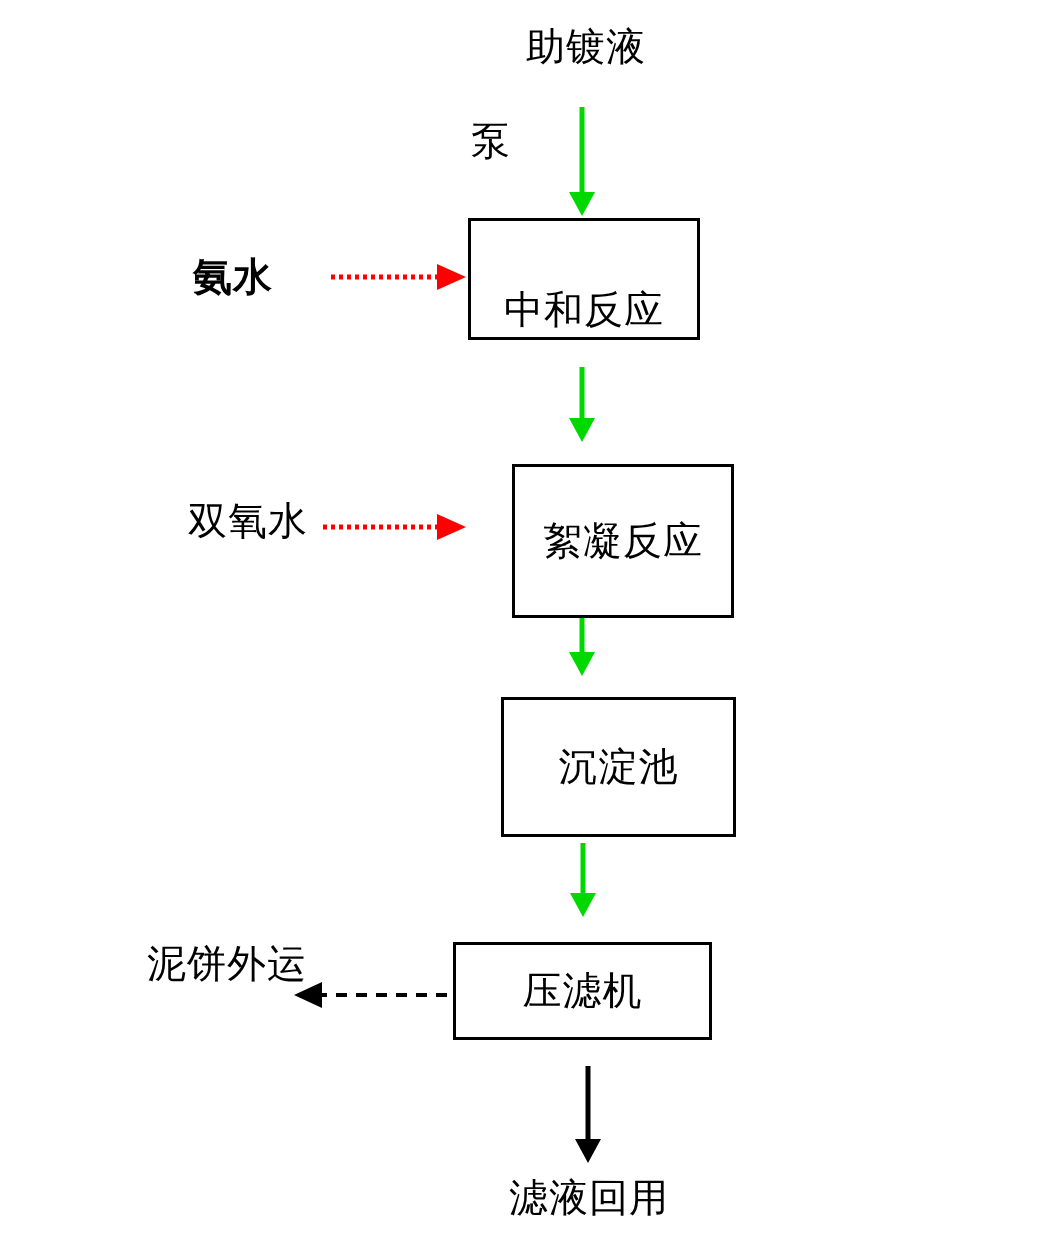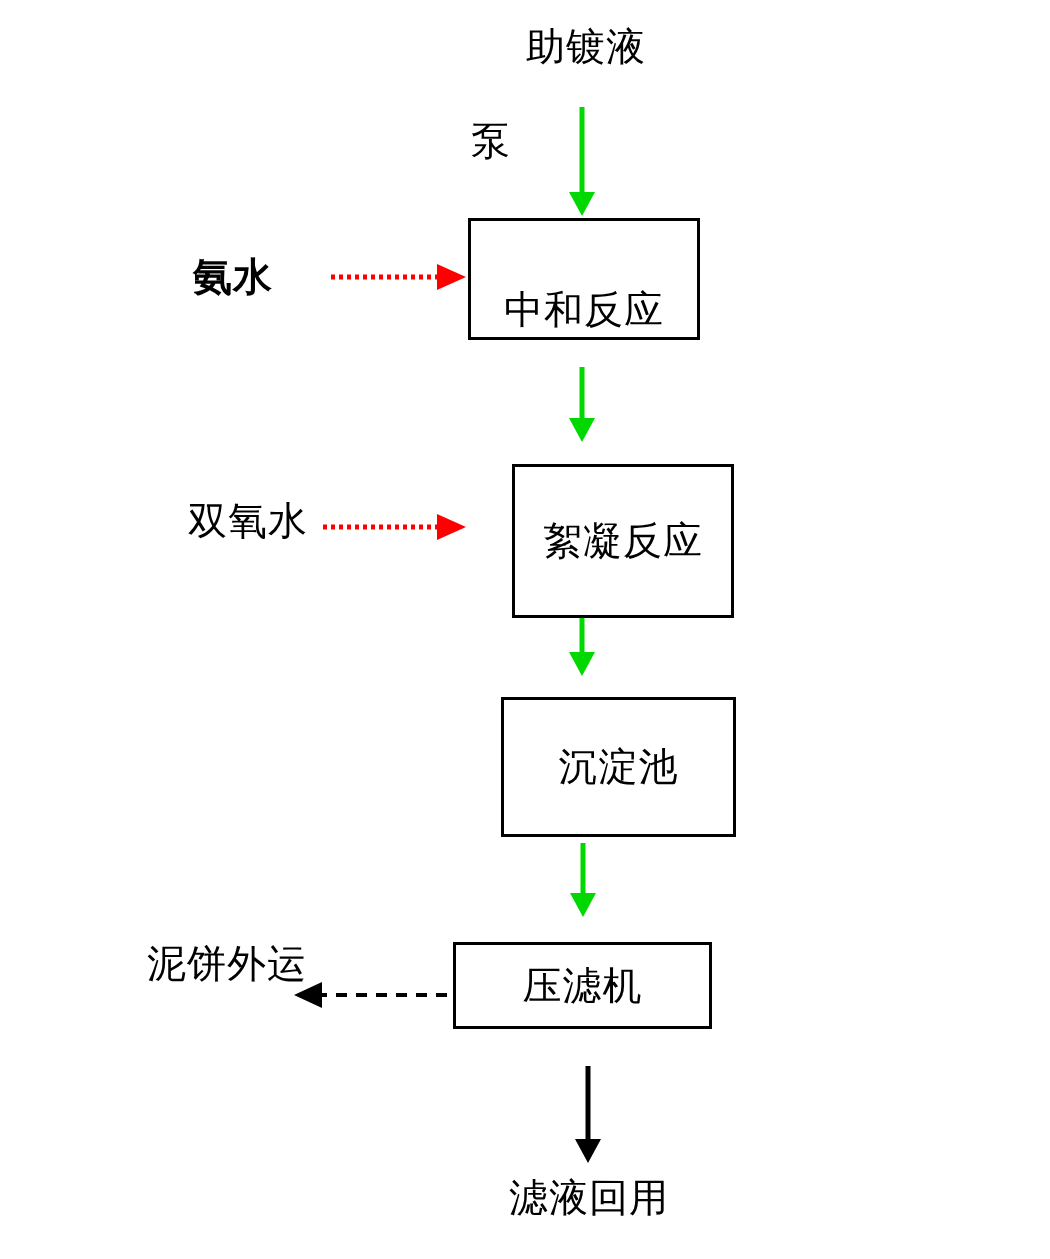--- a/index.html
+++ b/index.html
@@ -41,21 +41,21 @@
     position: absolute;
     font-size: 39px;
     line-height: 1;
     letter-spacing: 1px;
     white-space: nowrap;
   }
   
   .box-neutralization { left: 468px; top: 218px; width: 232px; height: 122px; align-items: flex-end; }
   .box-flocculation   { left: 468px; top: 464px; width: 222px; height: 154px; margin-left: 44px; }
   .box-sedimentation  { left: 468px; top: 697px; width: 235px; height: 140px; margin-left: 33px; }
-  .box-filterpress    { left: 453px; top: 942px; width: 259px; height: 87px; }
+  .box-filterpress    { left: 453px; top: 942px; width: 259px; height: 98px; }
   
   .lbl-source   { left: 526px; top: 27px; text-align: center;  }
   .lbl-pump     { left: 471px; top: 121px; }
   .lbl-ammonia  { left: 193px; top: 257px; font-weight: bold; }
   .lbl-peroxide { left: 188px; top: 501px; }
   .lbl-sludge   { left: 113px; top: 944px; margin-left: 34px; }
   .lbl-filtrate { left: 509px; top: 1178px; font-family: Liberation Serif, serif; }
 </style>
 </head>
 <body>

